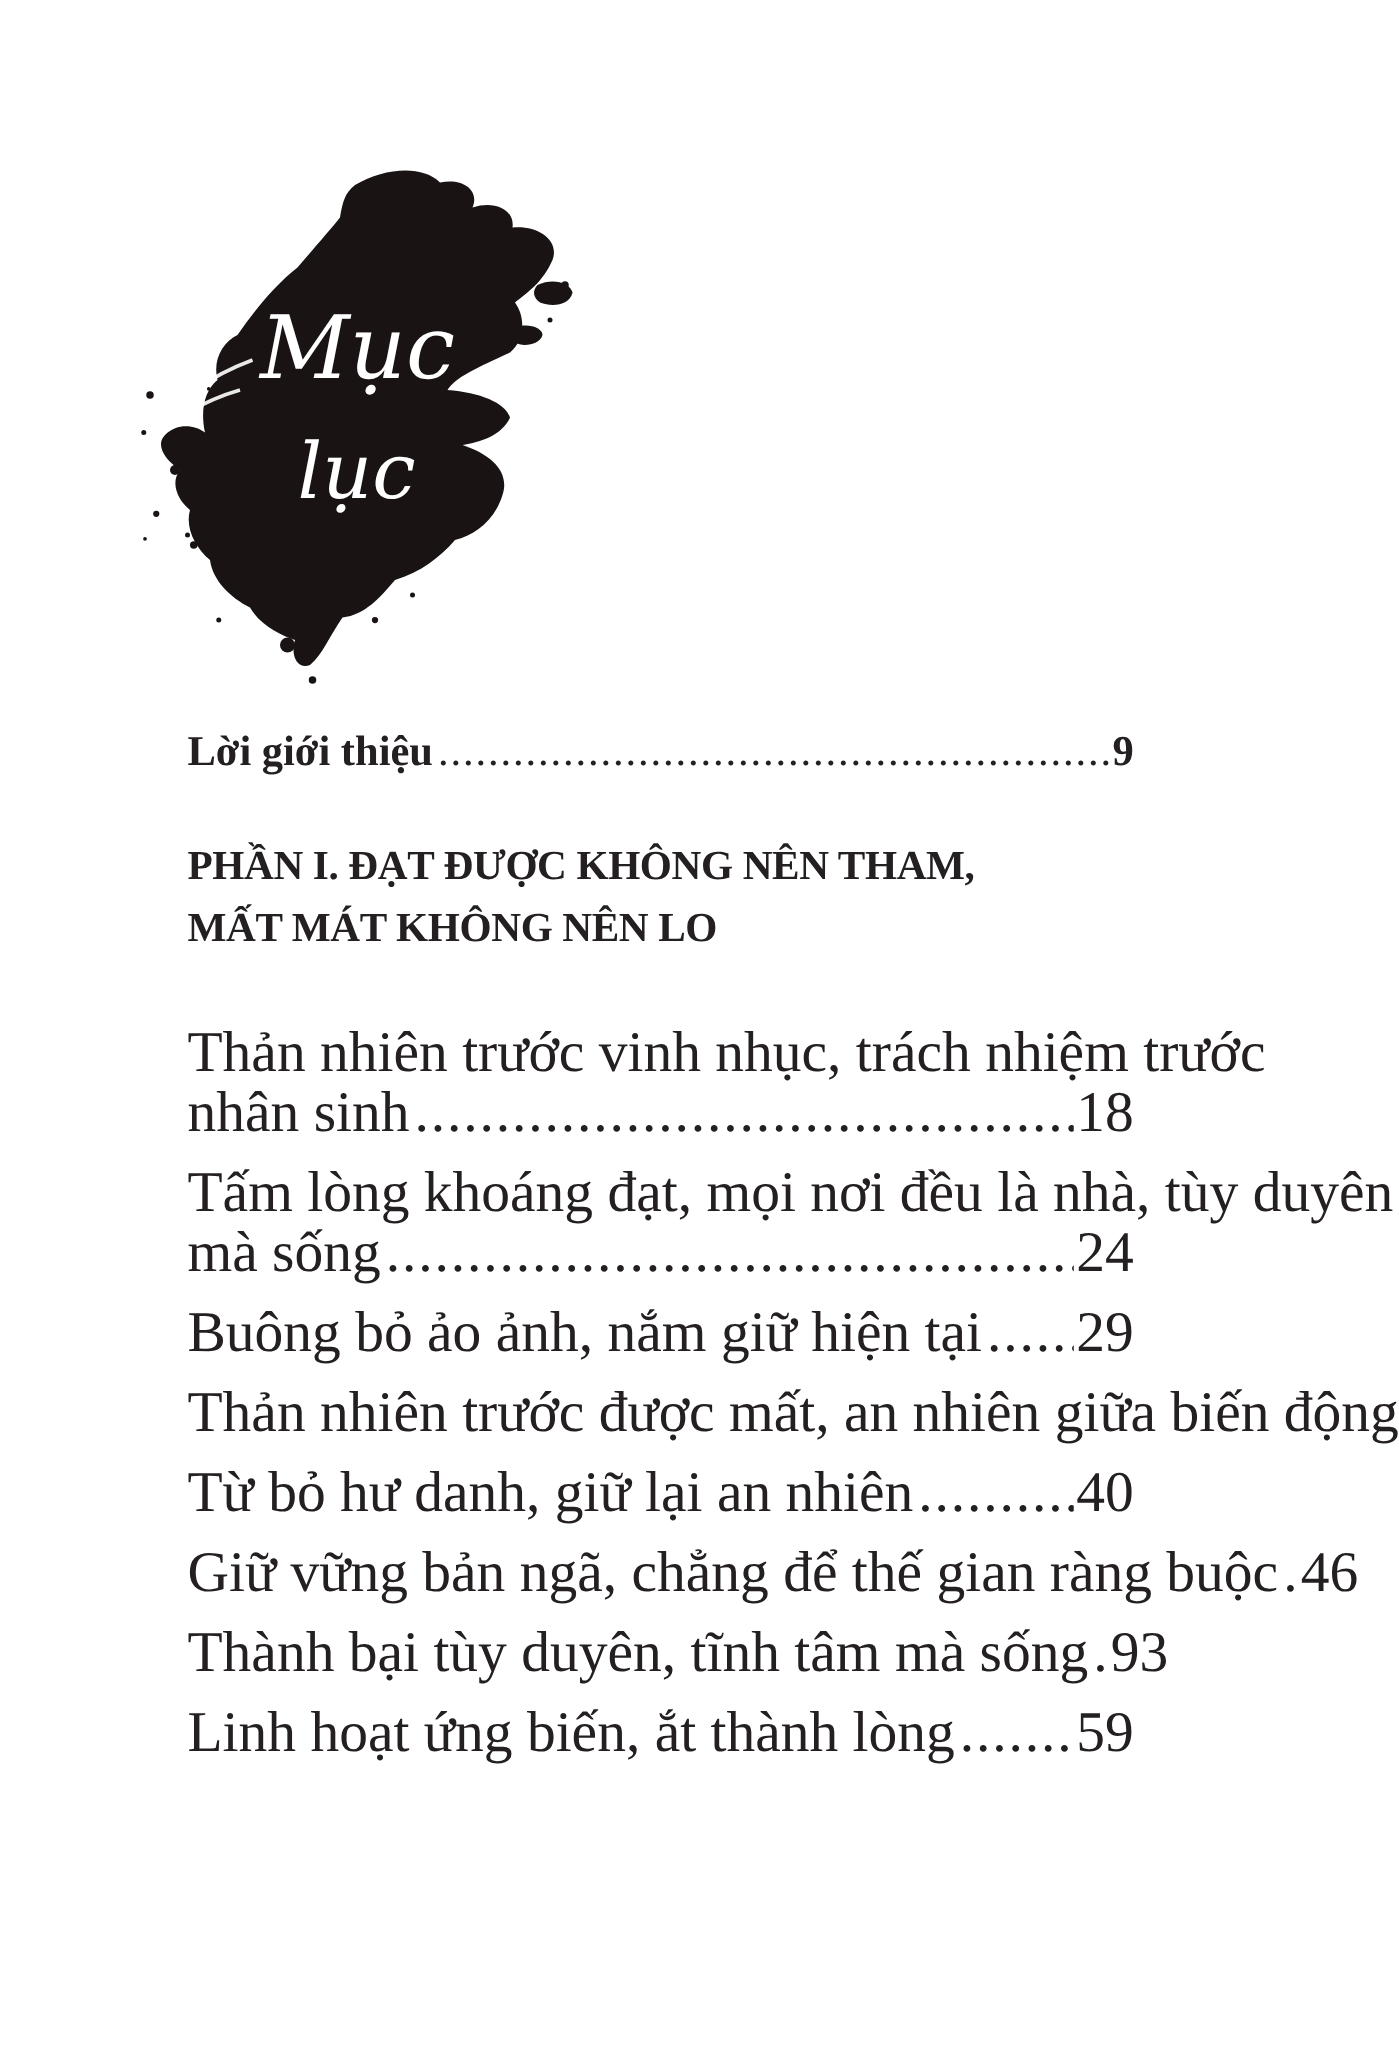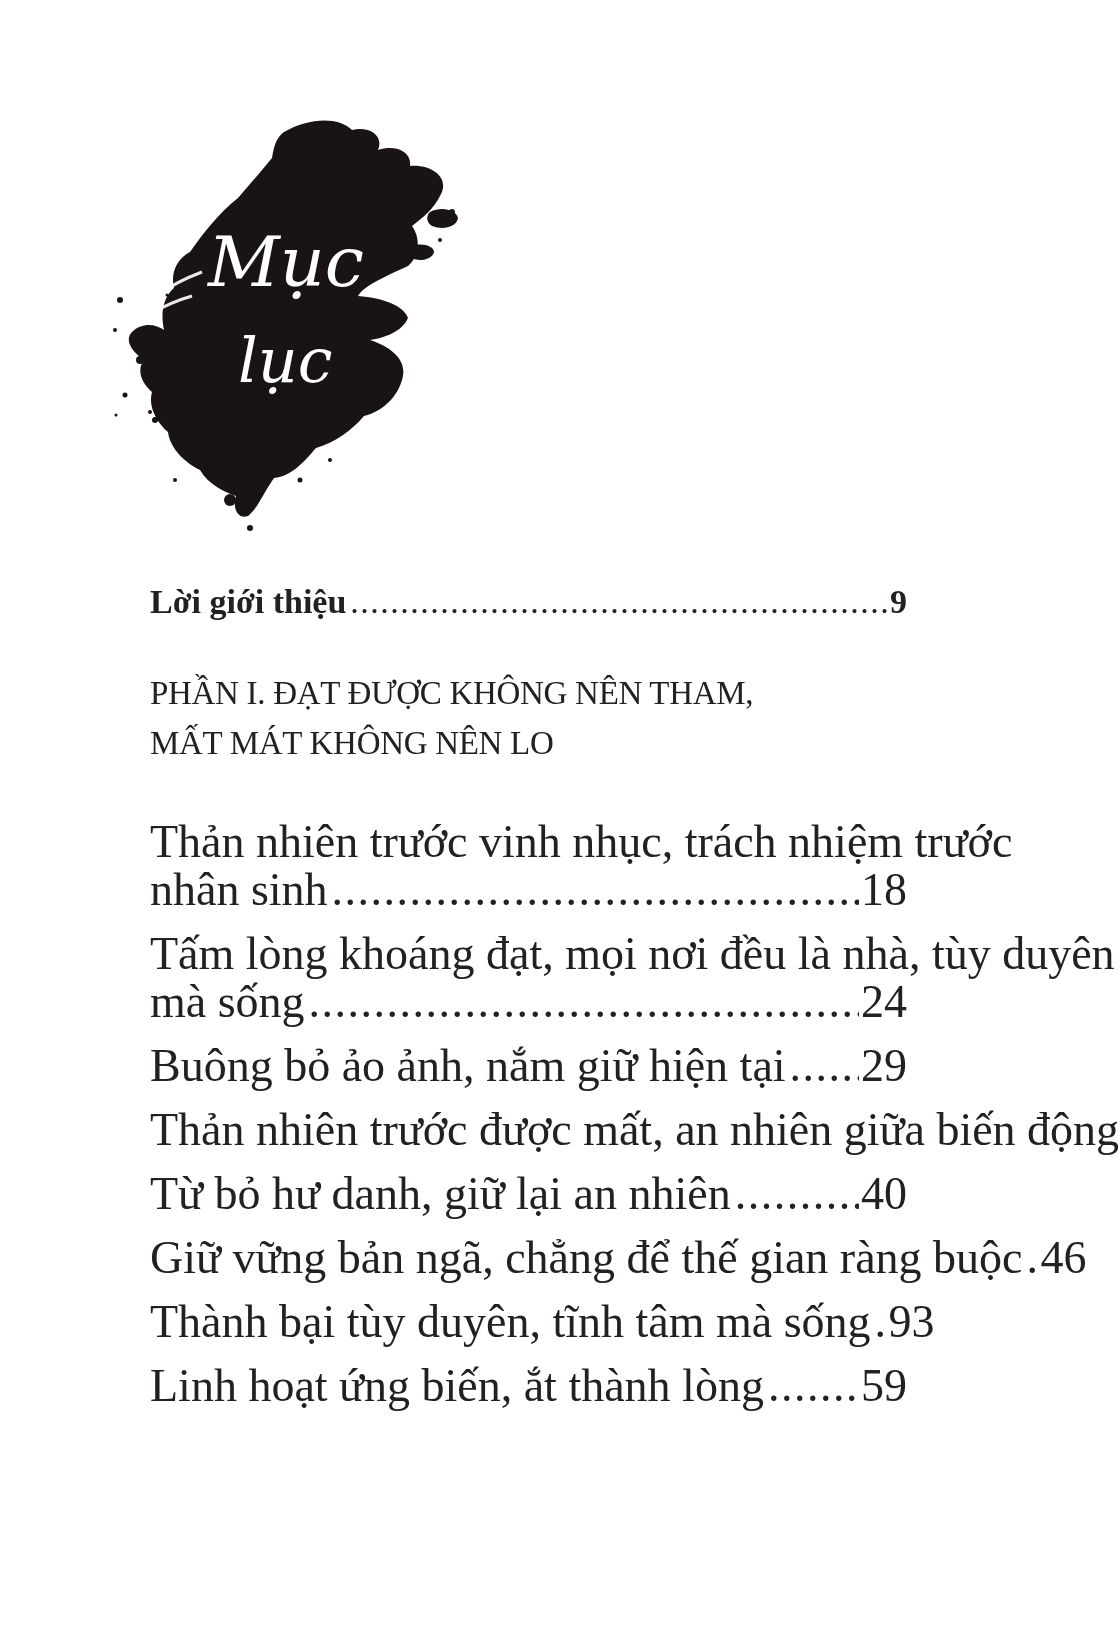--- a/index.html
+++ b/index.html
@@ -8,21 +8,21 @@
     background: #ffffff;
     font-family: "Liberation Serif", serif;
     color: #242021;
     position: relative;
     overflow: hidden;
   }
 
   
   .blob-wrap {
     position: absolute;
-    left: 112px; top: 100px;
+    left: 112px; top: 116px;
     width: 352px; height: 436px; text-align: right;
   }
   .blob-wrap svg { display: block; }
 
   
   .content {
     position: absolute;
     left: 150px; top: 578px;
     width: 757px;
   }
@@ -44,21 +44,21 @@
   .pg { flex: 0 0 auto; padding-left: 2px; }
 
   .intro {
     font-weight: bold;
     font-size: 34px;
     line-height: 48px;
   }
 
   .part-heading {
     margin-top: 42px;
-    font-weight: normal;
+    font-weight: bold;
     font-size: 33px;
     line-height: 50px;
     letter-spacing: -0.3px;
   }
 
   .toc {
     margin-top: 50px;
     font-size: 46px;
     line-height: 48px;
   }

